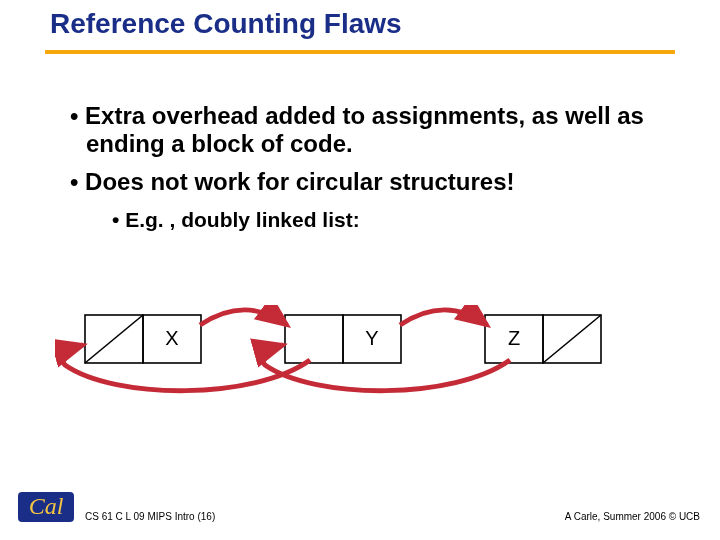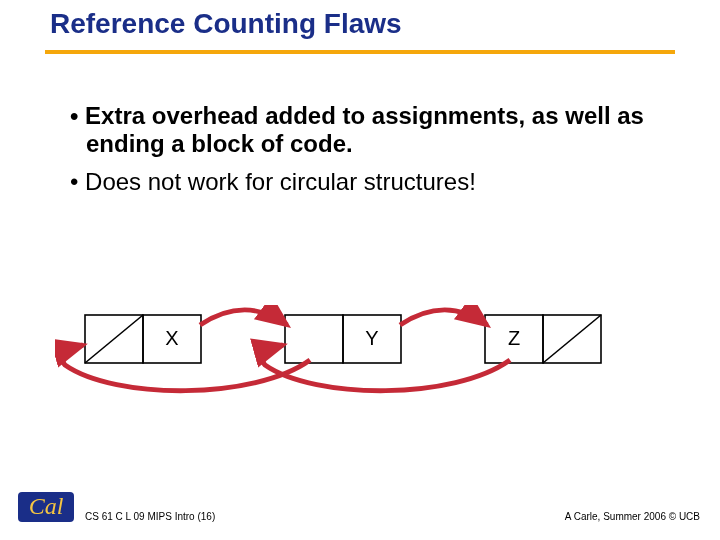--- a/index.html
+++ b/index.html
@@ -45,21 +45,21 @@
     text-indent: -16px;
     padding-left: 16px;
     margin-top: 17px;
   }
   .b2 {
     position: absolute;
     left: 70px;
     top: 168px;
     width: 610px;
     font-size: 24px;
-    font-weight: normal;
+    font-weight: bold;
     color: #000;
     text-indent: -16px;
     padding-left: 16px;
   }
   .b2sub {
     position: absolute;
     left: 112px;
     top: 208px;
     width: 560px;
     font-size: 21px;
@@ -99,20 +99,21 @@
 </head>
 <body>
 
 <div class="slide">
 
   <div class="title">Reference Counting Flaws</div>
   <div class="underline"></div>
 
   <div class="b1">• Extra overhead added to assignments, as well as ending a block of code.</div>
   <div class="b2">• Does not work for circular structures!</div>
+  <div class="b2sub">• E.g. , doubly linked list:</div>
 
   <svg class="diagram" viewBox="0 0 610 100">
 
     <g stroke="#000" stroke-width="1.6" fill="none">
 
       <rect x="30" y="10" width="58" height="48"></rect>
       <rect x="88" y="10" width="58" height="48"></rect>
 
       <rect x="230" y="10" width="58" height="48"></rect>
       <rect x="288" y="10" width="58" height="48"></rect>

